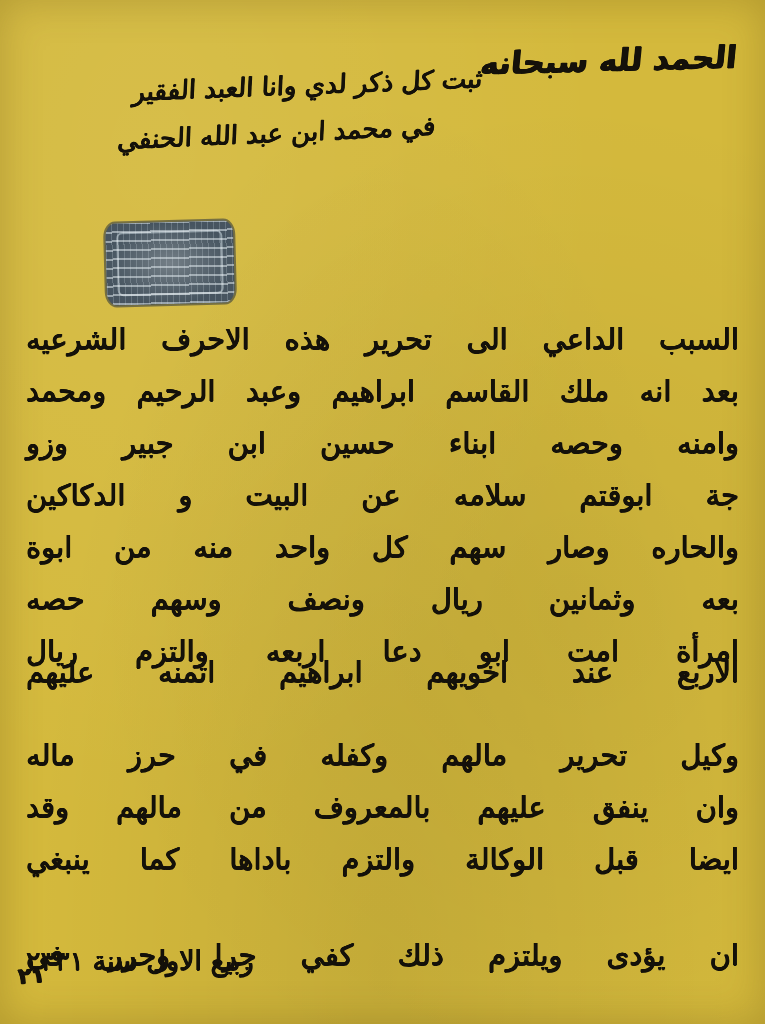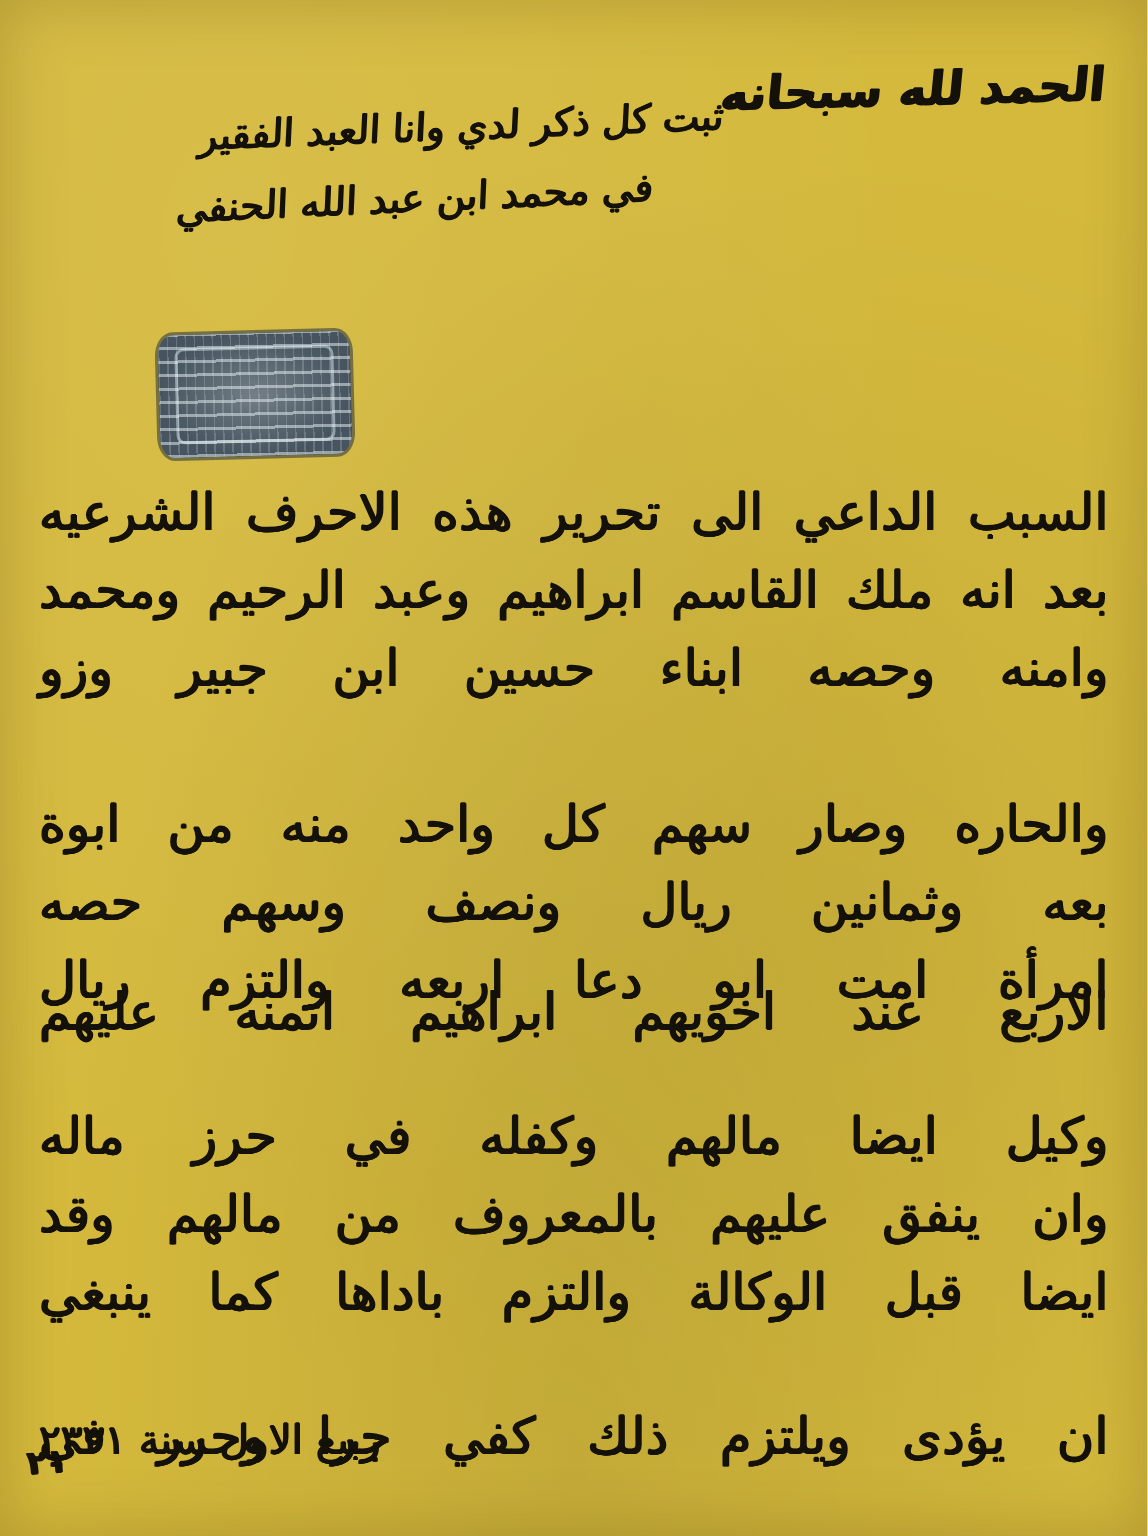--- a/index.html
+++ b/index.html
@@ -108,21 +108,21 @@
     border: 2px solid rgba(206,218,226,0.55);
     border-radius: 6px;
   }
 
   
   .body-line {
     right: 26px;
     left: 26px;
     text-align: justify;
     text-align-last: justify;
-    font-size: 34px;
+    font-size: 29px;
     letter-spacing: -1.5px;
     line-height: 1;
   }
   .date-line {
     right: 360px;
     left: 26px;
     text-align: left;
     font-size: 27px;
     letter-spacing: -1.5px;
   }
@@ -145,25 +145,26 @@
   <div class="script endorse-2">في محمد ابن عبد الله الحنفي</div>
 
   <div class="seal">
     <div class="seal-inner"></div>
 
   </div>
 
   <div class="script body-line" style="top:325px;">السبب الداعي الى تحرير هذه الاحرف الشرعيه</div>
   <div class="script body-line" style="top:377px;">بعد انه ملك القاسم ابراهيم وعبد الرحيم ومحمد</div>
   <div class="script body-line" style="top:429px;">وامنه وحصه ابناء حسين ابن جبير وزو</div>
+  <div class="script body-line" style="top:481px;">جة ابوقتم سلامه عن البيت و الدكاكين</div>
   <div class="script body-line" style="top:533px;">والحاره وصار سهم كل واحد منه من ابوة</div>
   <div class="script body-line" style="top:585px;">بعه وثمانين ريال ونصف وسهم حصه</div>
   <div class="script body-line" style="top:637px;">امرأة امت ابو دعا اربعه والتزم ريال</div>
   <div class="script body-line" style="top:658px;">الاربع عند اخويهم ابراهيم اتمنه عليهم</div>
-  <div class="script body-line" style="top:741px;">وكيل ايضا مالهم وكفله في حرز ماله</div>
+  <div class="script body-line" style="top:741px;">وكيل تحرير مالهم وكفله في حرز ماله</div>
   <div class="script body-line" style="top:793px;">وان ينفق عليهم بالمعروف من مالهم وقد</div>
   <div class="script body-line" style="top:845px;">ايضا قبل الوكالة والتزم باداها كما ينبغي</div>
   <div class="script body-line" style="top:941px;">ان يؤدى ويلتزم ذلك كفي جرا وحرر في</div>
 
   <div class="script date-line" style="top:945px;">ربيع الاول سنة ١٣٣٢</div>
 
   <div class="script numeral" style="top:963px;">١٢</div>
 
   <div class="edge-shade"></div>
 </div>

